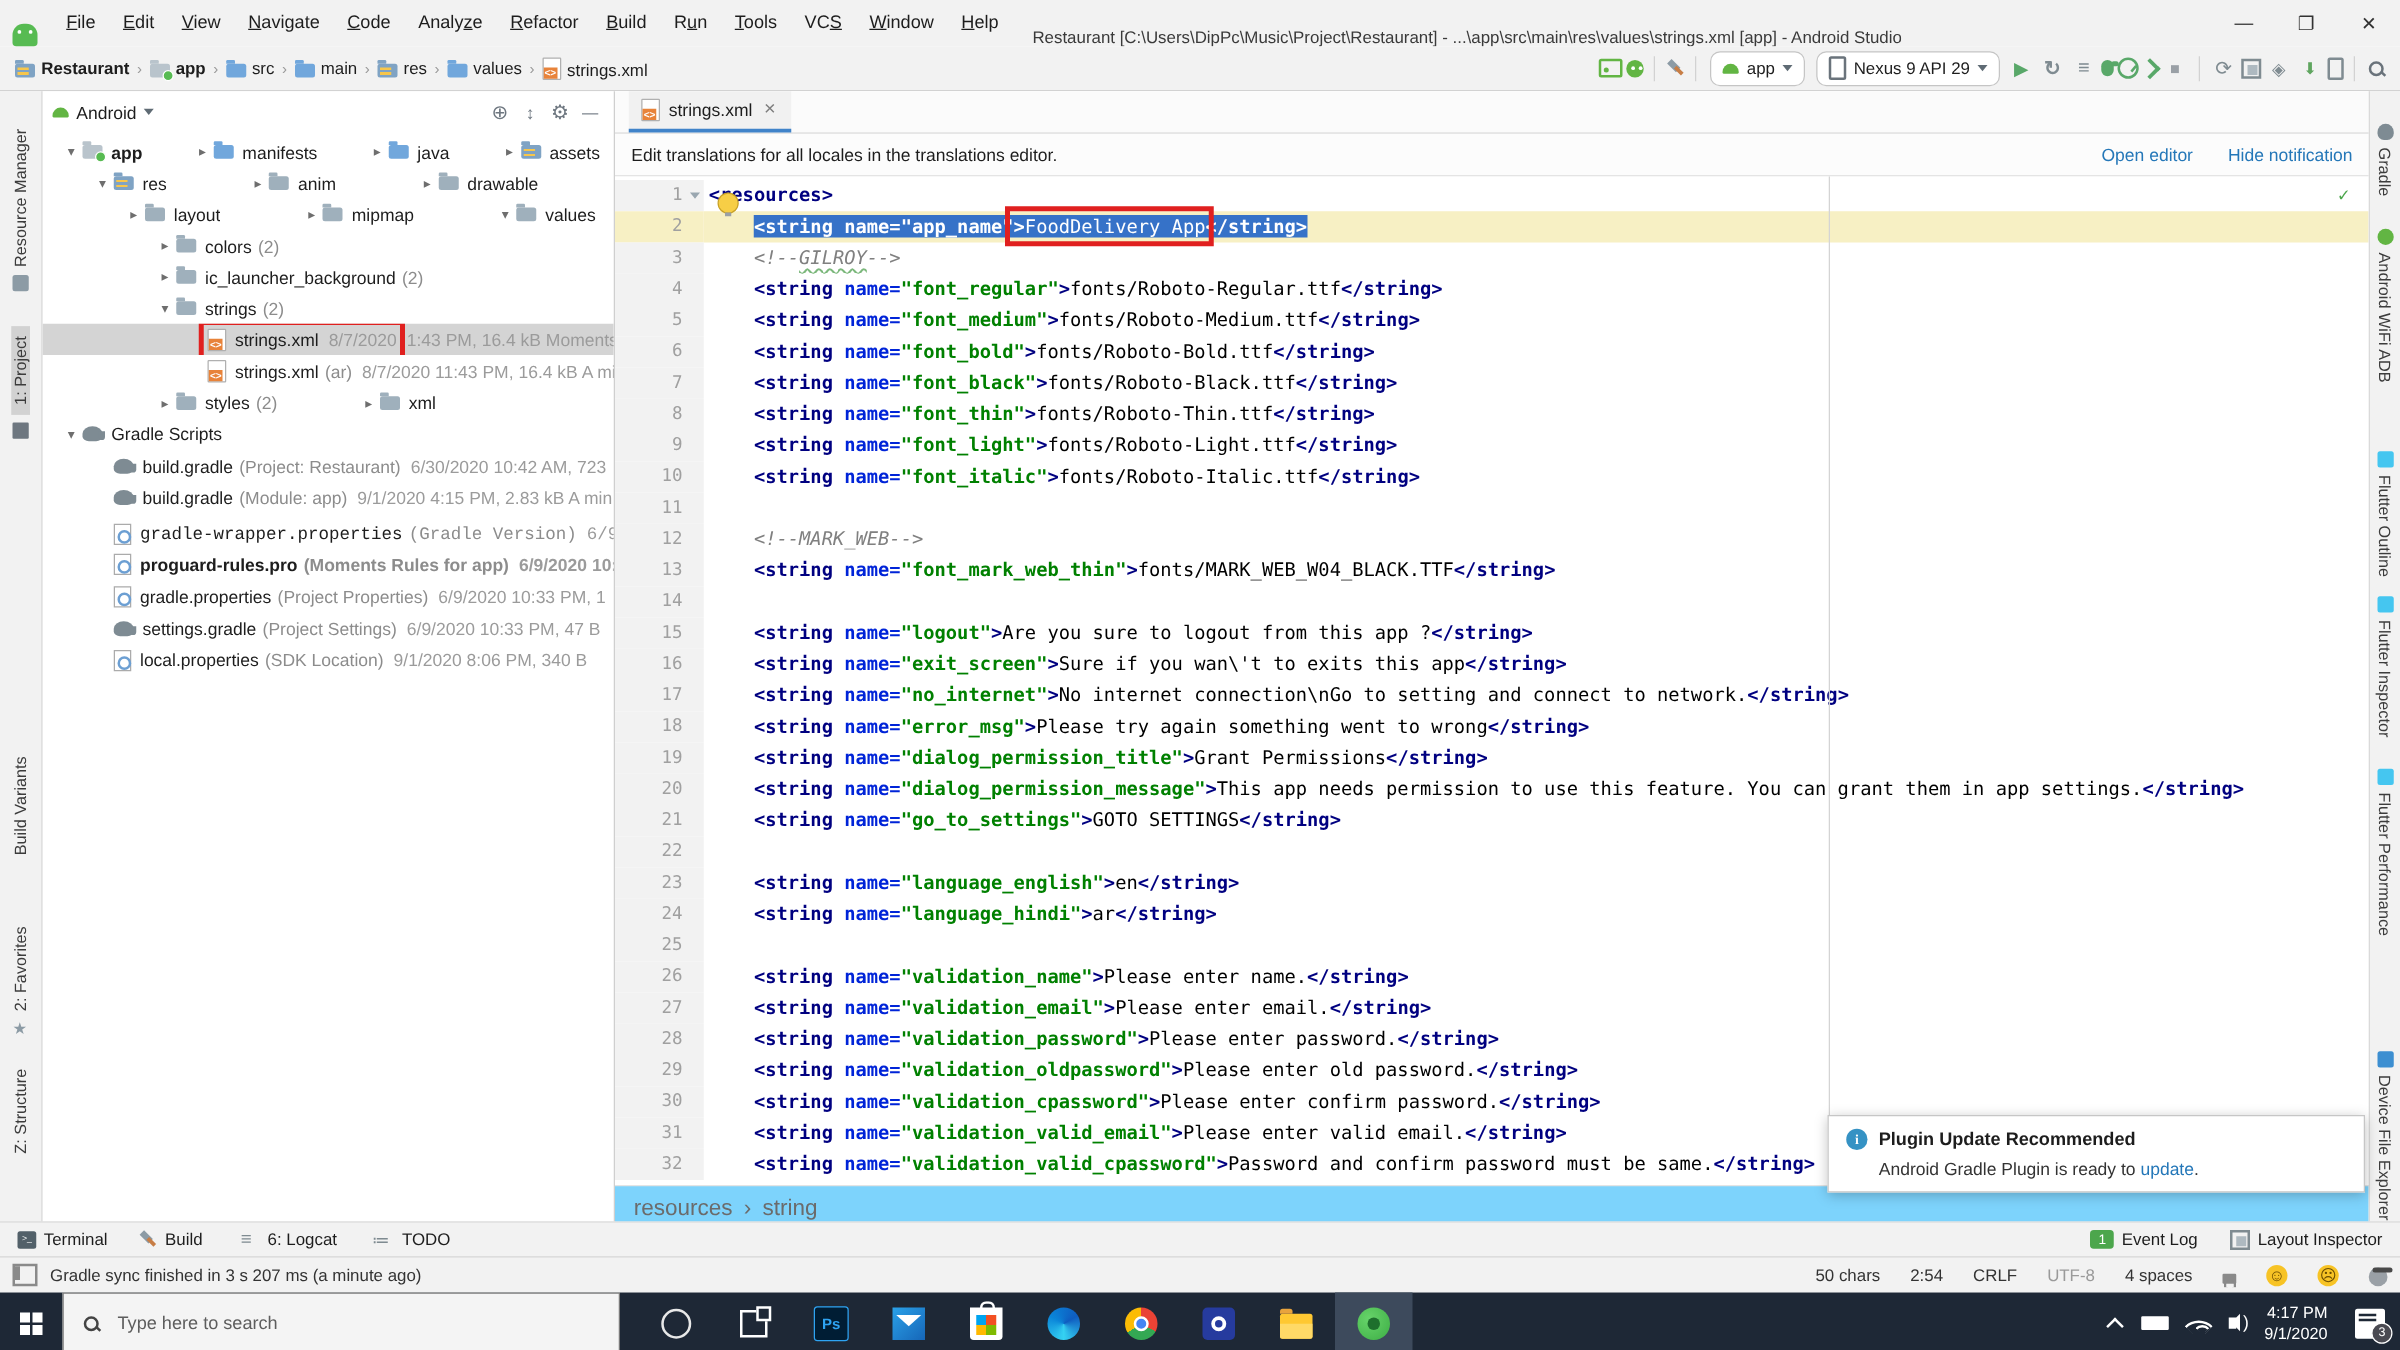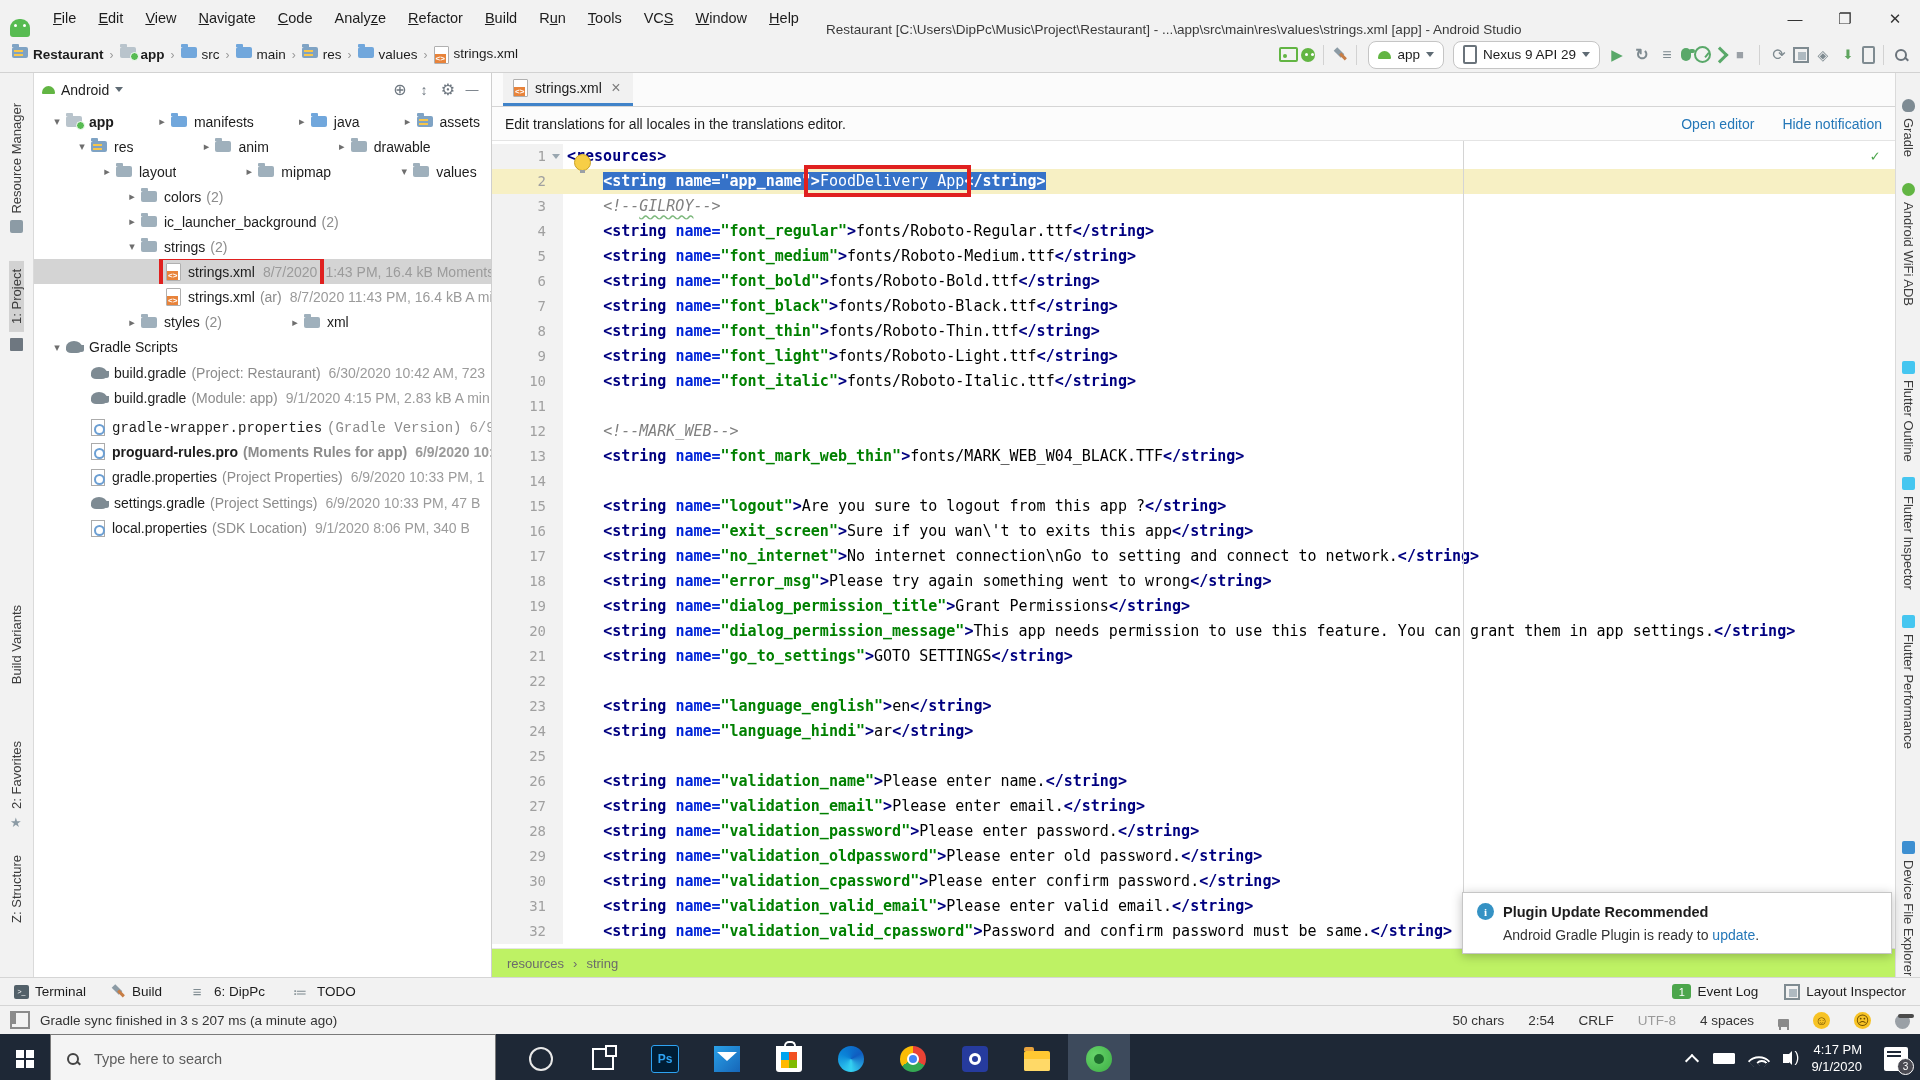--- a/index.html
+++ b/index.html
@@ -12,21 +12,21 @@
   .as-logo::after{content:"";position:absolute;top:5px;right:4px;width:3px;height:3px;border-radius:50%;background:#fff;}
   .menubar{display:flex;margin-left:12px;}
   .menu-item{padding:0 11px;font-size:14.5px;line-height:37px;cursor:default;}
   .menu-item u{text-decoration:underline;}
   .title-text{margin-left:16px;font-size:13.5px;color:#3a3a3a;white-space:nowrap;overflow:hidden;}
   .win-controls{margin-left:auto;display:flex;flex:none;}
   .win-btn{width:50px;height:37px;display:flex;align-items:center;justify-content:center;font-size:15px;color:#333;}
   
   .toolbar{height:35px;background:#F2F2F2;border-bottom:1px solid #D2D2D2;display:flex;align-items:center;padding:0 10px;}
   .crumbs{display:flex;align-items:center;font-size:13.5px;}
-  .crumb{display:flex;align-items:flex-start;gap:5px;padding:0 2px;}
+  .crumb{display:flex;align-items:flex-end;gap:5px;padding:0 2px;}
   .crumb.b .crumb-label{font-weight:bold;}
   .crumb-sep{color:#9a9a9a;margin:0 4px;font-size:12px;}
   .tb-right{margin-left:auto;display:flex;align-items:center;gap:3px;}
   .tb-sep{width:1px;height:20px;background:#D2D2D2;margin:0 5px;}
   .combo{display:flex;align-items:center;gap:6px;background:#fff;border:1px solid #C5C5C5;border-radius:8px;
          height:26px;padding:0 9px;font-size:13.5px;margin:0 3px;}
   
   .ib{display:inline-flex;width:22px;height:22px;align-items:center;justify-content:center;flex:none;position:relative;}
   .ic-cast-screen-icon{border:2px solid #62B543;width:15px;height:11px;border-radius:2px;}
   .ic-cast-screen-icon::after{content:"";position:absolute;left:2px;bottom:2px;width:4px;height:4px;border-radius:50%;background:#62B543;}
@@ -137,21 +137,21 @@
   .caret-row .gut,.caret-row .ccontent{background:#F7F0C4;}
   .selwrap{background:#3672C8;}
   .selwrap span{color:#fff !important;}
   .t{color:#000080;font-weight:bold;}
   .a{color:#0024D8;font-weight:bold;}
   .v{color:#008000;font-weight:bold;}
   .x{color:#000;}
   .c{color:#808080;font-style:italic;}
   .wavy{text-decoration:underline wavy #7CB87C;text-underline-offset:3px;}
   .redbox-inline{outline:4px solid #E0201F;outline-offset:3px;}
-  .crumb-bar{height:28px;border-top:1px solid #E4E4E4;display:flex;align-items:center;gap:9px;padding:0 15px;color:#6b6b6b;font-size:13px;background:#bef264;flex:none;}
+  .crumb-bar{height:28px;border-top:1px solid #E4E4E4;display:flex;align-items:flex-end;gap:9px;padding:0 15px;color:#6b6b6b;font-size:18px;background:#7dd3fc;flex:none;}
   .insp-check{position:absolute;right:9px;top:4px;}
   .bulb-abs{position:absolute;left:82px;top:13px;}
   
   .notif{position:absolute;left:1462px;top:892px;width:430px;box-sizing:border-box;background:#fff;border:1px solid #C6C6C6;
          box-shadow:0 2px 10px rgba(0,0,0,.25);padding:10px 14px;z-index:60;}
   .notif-title-row{display:flex;align-items:center;gap:9px;font-weight:bold;font-size:14.5px;}
   .notif-msg{margin-top:7px;margin-left:26px;font-size:14px;color:#333;}
   
   .toolwindow-bar{height:27px;background:#F2F2F2;border-top:1px solid #D5D5D5;display:flex;align-items:center;padding:0 14px;font-size:13.5px;gap:24px;}
   .twb-item{display:flex;align-items:center;gap:6px;}
@@ -666,21 +666,21 @@
       <span class="twb-item">
         <span class="ib ic-terminal-icon">&gt;_</span>
         <span>Terminal</span>
       </span>
       <span class="twb-item">
         <span class="ib ic-build-hammer-icon"></span>
         <span>Build</span>
       </span>
       <span class="twb-item">
         <span class="ib ic-logcat-icon"></span>
-        <span>6: DipPc</span>
+        <span>6: Logcat</span>
       </span>
       <span class="twb-item">
         <span class="ib ic-todo-icon"></span>
         <span>TODO</span>
       </span>
       <span class="twb-right">
         <span class="twb-item">
           <span class="badge-green">1</span>
           <span>Event Log</span>
         </span>

